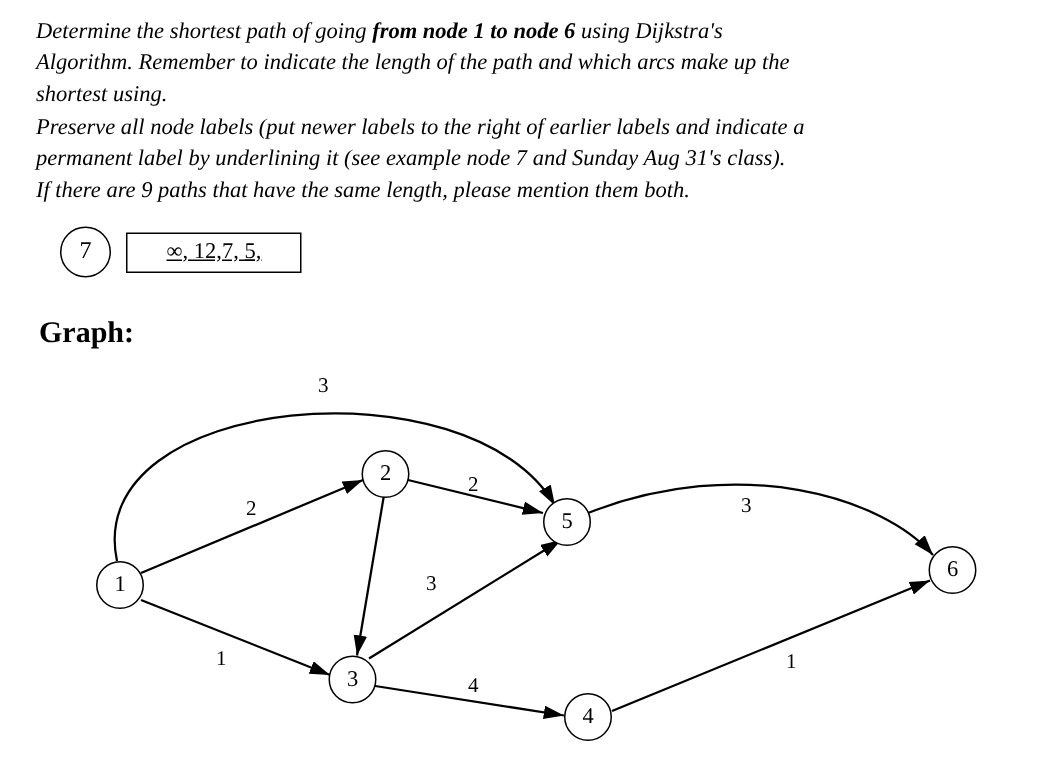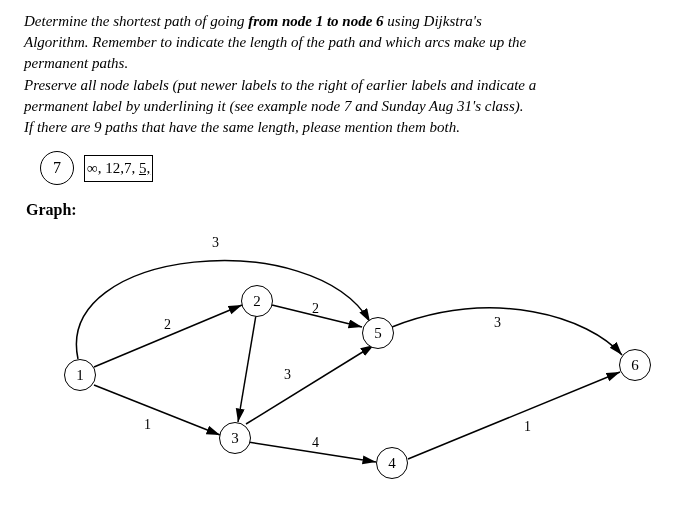--- a/index.html
+++ b/index.html
@@ -13,24 +13,24 @@
       position: relative;
     }
     .para { font-size: 15px; line-height: 1.28; margin-bottom: 2px; font-style: italic; }
     .bold { font-weight: bold; }
     .example-row { display: flex; align-items: center; gap: 10px; margin-top: 14px; margin-left: 16px; }
     .ex-node {
       width: 34px; height: 34px; border: 1.5px solid #000; border-radius: 50%;
       display: flex; align-items: center; justify-content: center; font-size: 16px;
     }
     .ex-box {
-      border: 1.5px solid #000; padding: 4px 2px; font-size: 15px;
+      border: 1.5px solid #000; padding: 4px 26px; font-size: 15px; text-decoration: underline;
     }
     .underlined { text-decoration: underline; }
-    .graph-title { font-weight: bold; font-size: 16px; margin-top: 16px; margin-left: 2px; }
+    .graph-title { font-weight: bold; font-size: 20px; margin-top: 26px; margin-left: 2px; }
     .graph-area {
       position: relative;
       width: 640px;
       height: 260px;
       margin-top: 8px;
     }
     .gnode {
       position: absolute;
       width: 32px; height: 32px; border: 1.5px solid #000; border-radius: 50%;
       background: #fff;
@@ -46,21 +46,21 @@
       position: absolute; left: 0; top: 0;
     }
   </style>
 </head>
 <body>
 
 <div class="para">
   <span>Determine the shortest path of going </span><span class="bold">from node 1 to node 6</span><span> using Dijkstra's</span>
 </div>
 <div class="para">Algorithm. Remember to indicate the length of the path and which arcs make up the</div>
-<div class="para">permanent paths.</div>
+<div class="para">shortest using.</div>
 <div class="para">Preserve all node labels (put newer labels to the right of earlier labels and indicate a</div>
 <div class="para">permanent label by underlining it (see example node 7 and Sunday Aug 31's class).</div>
 <div class="para">If there are 9 paths that have the same length, please mention them both.</div>
 
 <div class="example-row">
   <div class="ex-node">
     <span>7</span>
   </div>
   <div class="ex-box">
     <span>∞, 12,7, </span><span class="underlined">5,</span>

